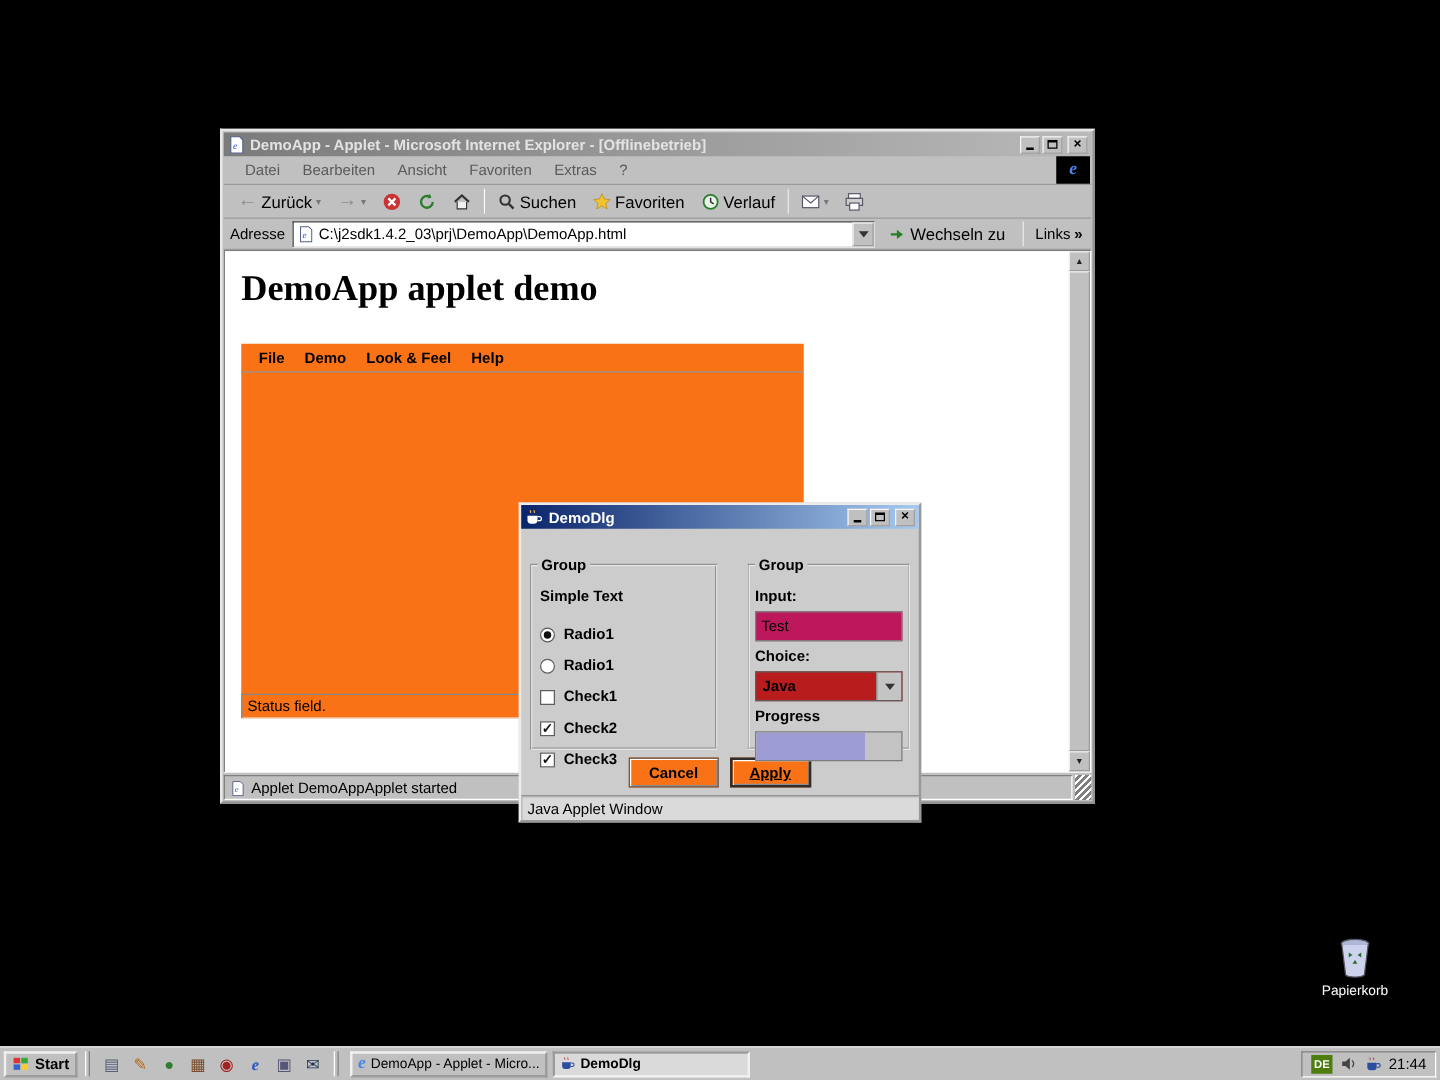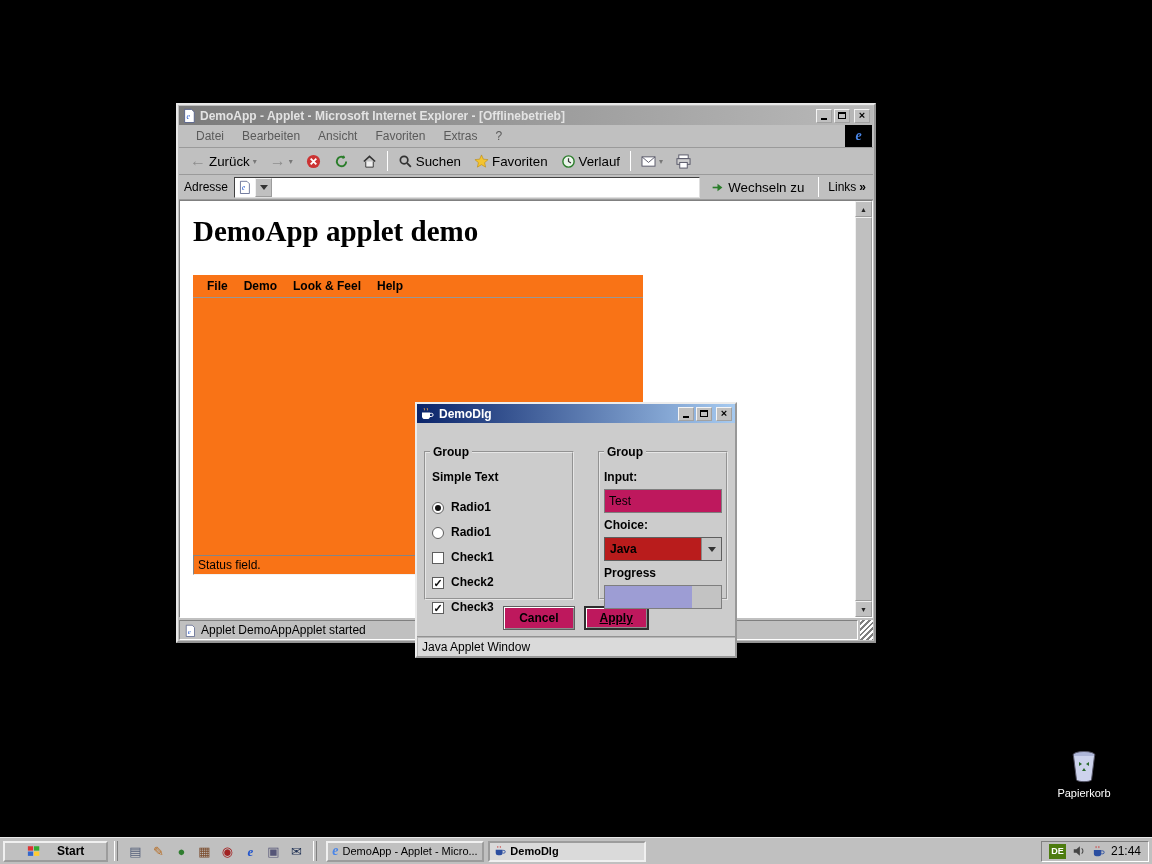--- a/index.html
+++ b/index.html
@@ -82,31 +82,31 @@
   .checkbox .mark { visibility:hidden; }
   .checkbox.checked .mark { visibility:visible; }
   .rlabel-row { height:24px; display:flex; align-items:center; }
   .tfield { width:100%; height:24px; background:#be185d; border:1px solid #7e7e7e; font-weight:normal; font-size:12px; font-family:"Liberation Sans",sans-serif; padding:0 4px; outline:none; }
   .combo { height:24px; border:1px solid #5e5e5e; display:flex; align-items:stretch; background:#b91c1c; }
   .combo-label { flex:1; display:flex; align-items:center; padding-left:5px; }
   .combo-btn { width:20px; display:grid; place-items:center; border-left:1px solid #8b8b8b; background:#c4c4c4; }
   .pbar { height:24px; border:1px solid #7e7e7e; background:#c3c3c3; position:relative; overflow:hidden; }
   .pfill { position:absolute; left:0; top:0; bottom:0; background:#9d9dd4; }
   .dlg-buttons { height:36px; display:flex; align-items:center; justify-content:center; gap:9px; flex:0 0 auto; }
-  .mbtn { background:#be185d; border:1px solid #5f5f5f; box-shadow:inset 1px 1px 0 #fff, inset -1px -1px 0 #8e8e8e; padding:4px 15px; font-weight:bold; font-size:12px; font-family:"Liberation Sans",sans-serif; color:#000; }
+  .mbtn { background:#f97316; border:1px solid #5f5f5f; box-shadow:inset 1px 1px 0 #fff, inset -1px -1px 0 #8e8e8e; padding:4px 15px; font-weight:bold; font-size:12px; font-family:"Liberation Sans",sans-serif; color:#000; }
   .mbtn.default { border:2px solid #2e2e2e; padding:3px 14px; text-decoration:underline; }
   .dlg-warning { height:20px; border-top:1px solid #929292; box-shadow:inset 1px 1px 0 #b5b5b5; background:#dadada; display:flex; align-items:center; padding:0 5px; font-weight:normal; flex:0 0 auto; }
 
   
   .desk-icon { position:absolute; left:1051px; top:749px; width:66px; display:flex; flex-direction:column; align-items:center; gap:4px; color:#fff; font-size:11px; }
   .desk-icon .dlabel { text-align:center; padding:0 2px; }
 
   
   #taskbar { position:absolute; left:0; bottom:0; width:1152px; height:27px; background:#c0c0c0; border-top:1px solid #e9e9e9; display:flex; align-items:center; padding:2px 3px; gap:4px; }
-  .start-btn { height:21px; border:2px outset #f0f0f0; background:#c0c0c0; display:flex; align-items:center; gap:16px; padding:0 22px; font-weight:bold; font-size:12px; }
+  .start-btn { height:21px; border:2px outset #f0f0f0; background:#c0c0c0; display:flex; align-items:center; gap:4px; padding:0 5px; font-weight:bold; font-size:12px; }
   .tb-grip { width:4px; height:20px; border-left:1px solid #fff; border-right:1px solid #808080; margin:0 2px; }
   .quick { display:flex; align-items:center; gap:7px; padding:0 3px; }
   .ql-icon { width:16px; height:16px; display:grid; place-items:center; font-size:13px; line-height:1; }
   .task-btn { width:158px; height:21px; border:2px outset #f0f0f0; background:#c0c0c0; display:flex; align-items:center; gap:4px; padding:0 4px; font-size:11px; white-space:nowrap; overflow:hidden; }
   .task-btn.active { border-style:inset; background:#dadada; font-weight:bold; }
   .tray { margin-left:auto; height:21px; border:1px solid; border-color:#808080 #fff #fff #808080; display:flex; align-items:center; gap:6px; padding:0 7px; }
   .de-badge { width:17px; height:15px; background:#4d7c0f; color:#fff; font-size:9px; font-weight:bold; display:grid; place-items:center; }
   .clock { font-size:12px; }
 </style>
 </head>
@@ -232,20 +232,21 @@
 
   <div class="addressbar">
     <span>Adresse</span>
     <div class="addr-input-wrap">
       <span class="ico">
         <svg width="13" height="14" viewBox="0 0 16 16">
             <path d="M3 1h8l3 3v12H3z" fill="#fff" stroke="#55608a"></path>
             <text x="5" y="12" font-size="9" fill="#2255cc" font-style="italic" font-family="serif">e</text>
           </svg>
       </span>
+      <input class="addr-input" value="C:\j2sdk1.4.2_03\prj\DemoApp\DemoApp.html" style="">
       <span class="addr-drop">
           <span class="tri-down"></span>
         </span>
     </div>
     <button class="tbtn go-btn">
       <span class="ico">
         <svg width="13" height="13" viewBox="0 0 16 16">
             <path d="M2 8h7" stroke="#2a7d2a" stroke-width="2"></path>
             <path d="M8 3.5L14 8l-6 4.5z" fill="#2a7d2a"></path>
           </svg>

